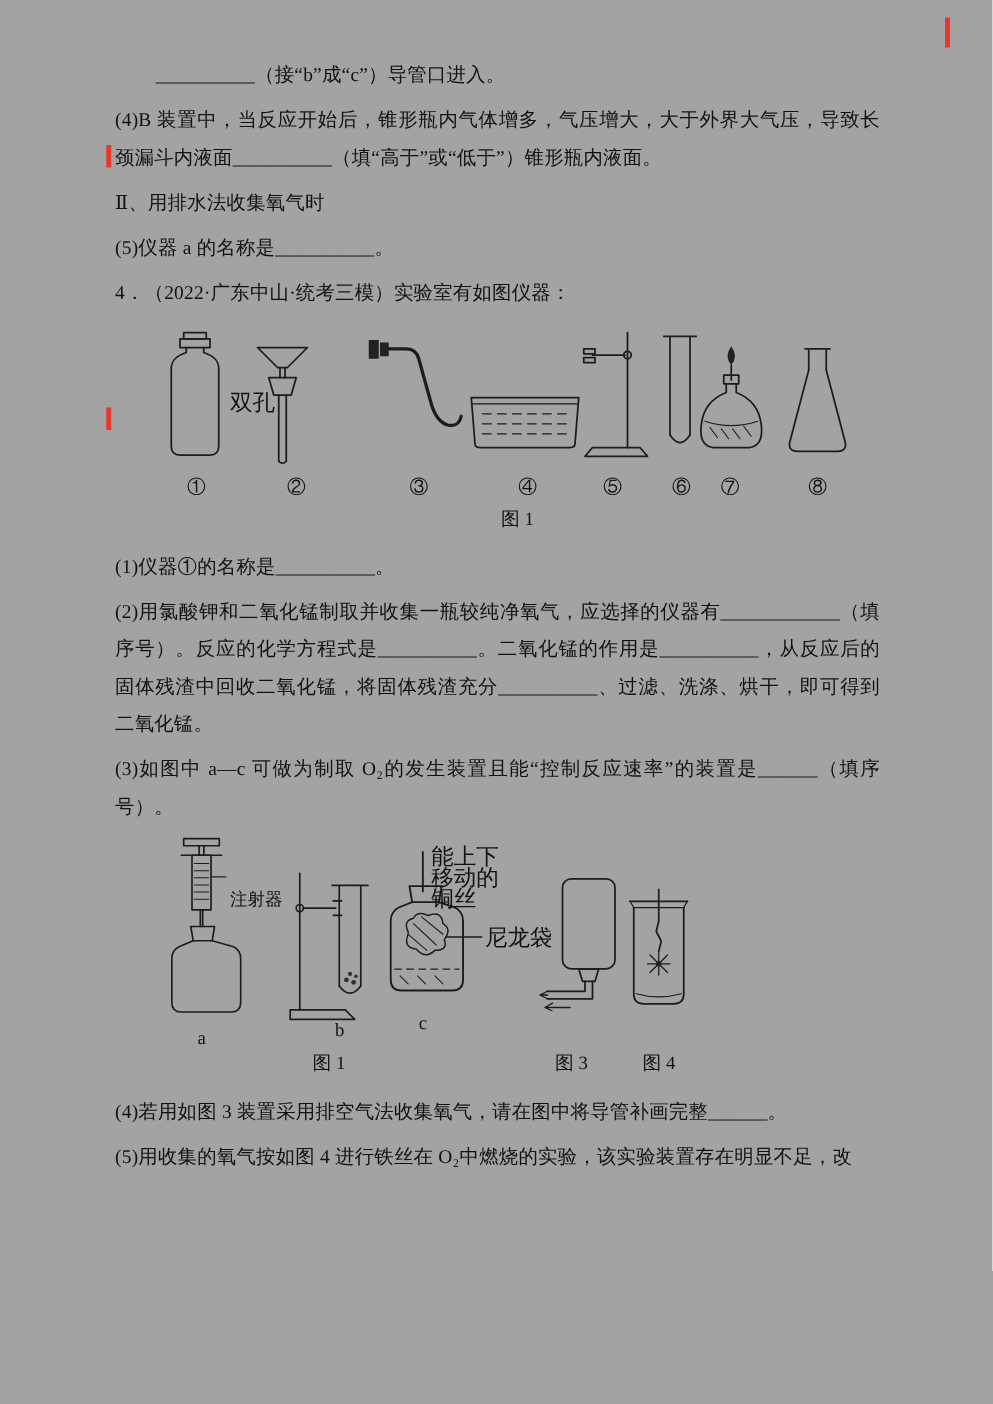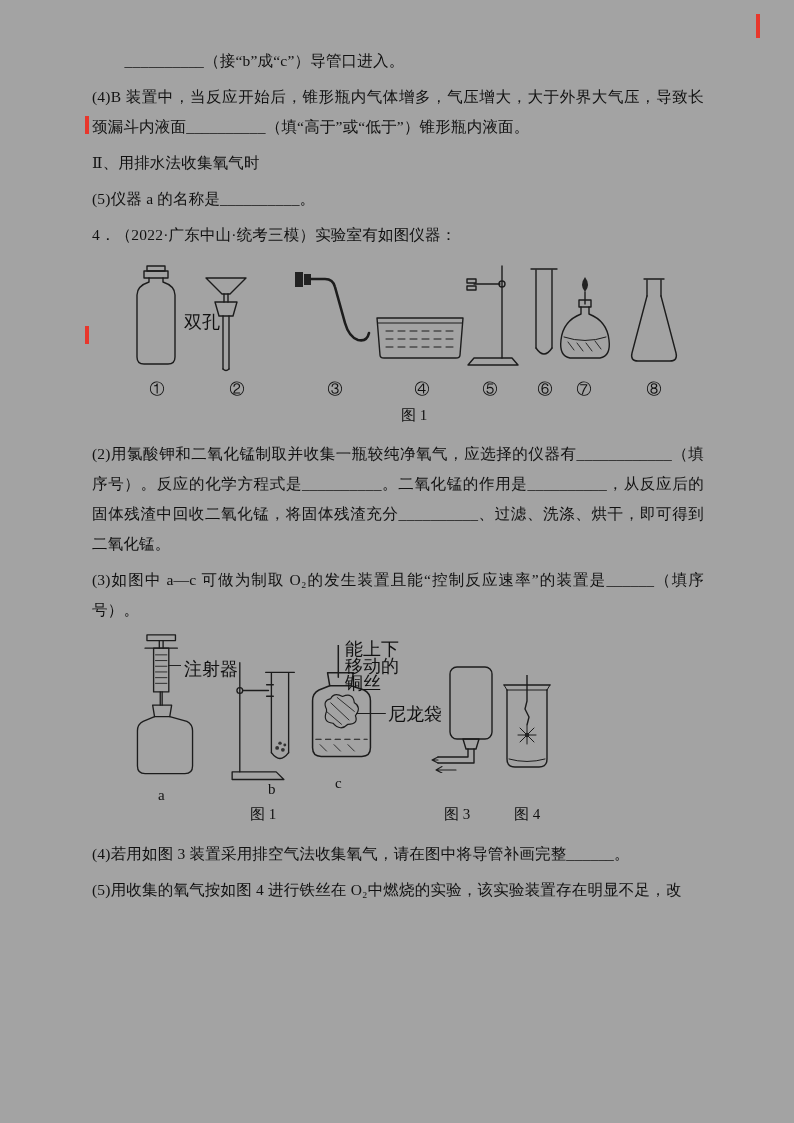--- a/index.html
+++ b/index.html
@@ -101,37 +101,38 @@
       <span class="num" style="left:218px">③</span>
       <span class="num" style="left:305px">④</span>
       <span class="num" style="left:373px">⑤</span>
       <span class="num" style="left:428px">⑥</span>
       <span class="num" style="left:467px">⑦</span>
       <span class="num" style="left:537px">⑧</span>
 
       <span class="cap f1cap">图 1</span>
     </div>
 
+    <p>(1)仪器①的名称是__________。</p>
     <p>(2)用氯酸钾和二氧化锰制取并收集一瓶较纯净氧气，应选择的仪器有____________（填序号）。反应的化学方程式是__________。二氧化锰的作用是__________，从反应后的固体残渣中回收二氧化锰，将固体残渣充分__________、过滤、洗涤、烘干，即可得到二氧化锰。</p>
     <p>(3)如图中 a—c 可做为制取 O₂的发生装置且能“控制反应速率”的装置是______（填序号）。</p>
 
     <div class="fig fig2">
 
       <svg class="abs" style="left:38px;top:2px" width="70" height="152" viewBox="0 0 72 160">
         <rect x="17" y="2" width="30" height="6"></rect>
         <path d="M30,8 V16 M34,8 V16"></path>
         <path d="M15,16 H49"></path>
         <rect x="24" y="16" width="16" height="46"></rect>
         <path d="M26,23 H38 M26,29 H38 M26,35 H38 M26,41 H38 M26,47 H38 M26,53 H38" style="stroke-width:0.9"></path>
         <path d="M31,62 V76 M33,62 V76"></path>
         <path d="M23,76 H43 L41,88 H25 Z"></path>
         <path d="M25,88 L13,93 Q7,96 7,103 V140 Q7,148 15,148 H57 Q65,148 65,140 V103 Q65,96 59,93 L41,88"></path>
       </svg>
       <div class="leader" style="left:76px;top:34px;width:13px"></div>
-      <span class="lab" style="left:92px;top:30px;font-size:18px">注射器</span>
+      <span class="lab" style="left:92px;top:45px;font-size:14px">注射器</span>
       <span class="lab" style="left:66px;top:156px;font-size:15px">a</span>
 
       <svg class="abs" style="left:136px;top:26px" width="82" height="134" viewBox="0 0 85 140">
         <path d="M12,6 V120"></path>
         <path d="M4,120 H50 L58,128 H4 Z"></path>
         <circle cx="12" cy="35" r="3"></circle>
         <path d="M15,35 H42"></path>
         <path d="M40,29 H47 M40,41 H47"></path>
         <path d="M39,16 H69"></path>
         <path d="M45,17 V100 M63,17 V100"></path>

